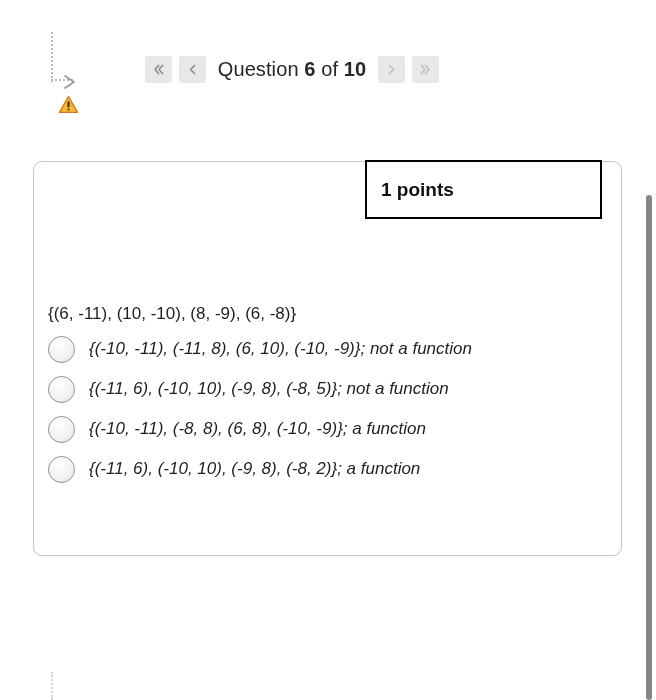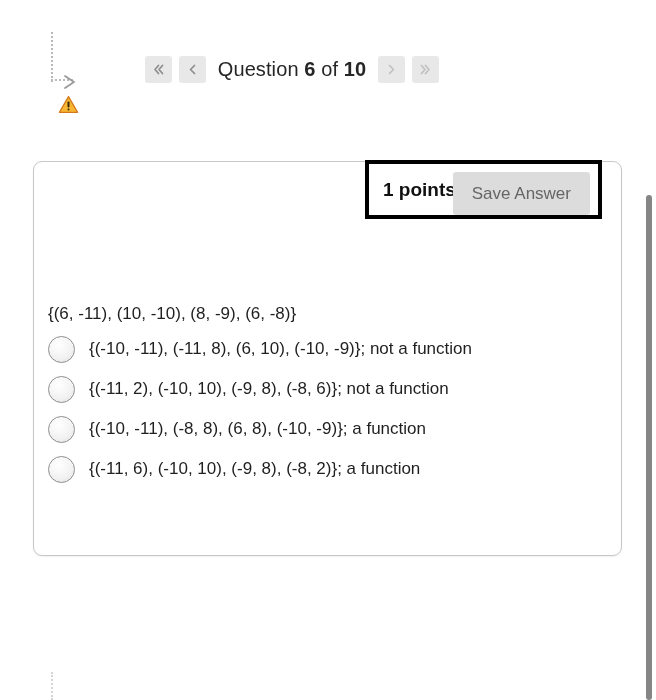--- a/index.html
+++ b/index.html
@@ -117,21 +117,21 @@
     box-shadow: 0 1px 2px rgba(0,0,0,0.06);
   }
 
   .points-box {
     position: absolute;
     left: 331px;
     top: -2px;
     width: 237px;
     height: 59px;
     background: #ffffff;
-    border: 4px solid #000000;
+    border: 2px solid #000000;
     display: flex;
     align-items: center;
     padding-left: 14px;
   }
   .points-label {
     font-size: 19px;
     font-weight: bold;
     color: #111111;
     white-space: nowrap;
   }
@@ -179,20 +179,21 @@
     left: 14px;
     top: 167px;
     width: 560px;
   }
   .opt {
     display: flex;
     align-items: center;
     height: 40px;
     gap: 14px;
     cursor: pointer;
+    font-style: italic;
   }
   .radio {
     flex: 0 0 auto;
     width: 27px;
     height: 27px;
     border-radius: 50%;
     border: 1px solid #8e8e8e;
     background: radial-gradient(circle at 40% 32%, #ffffff 0%, #f2f2f2 58%, #e2e2e2 100%);
     box-shadow: inset 0 1px 1px rgba(255,255,255,0.9);
   }
@@ -273,34 +274,33 @@
         <rect x="9.5" y="6.4" width="2" height="6" rx="0.8" fill="#3a2a05"></rect>
         <rect x="9.5" y="13.4" width="2" height="2" rx="0.8" fill="#3a2a05"></rect>
       </svg>
     </span>
   </div>
 
   <div class="panel">
 
     <div class="points-box">
       <span class="points-label">1 points</span>
-      <button class="save-btn">Save Answer</button>
     </div>
 
 
     <div class="relation">{(6, -11), (10, -10), (8, -9), (6, -8)}</div>
 
     <div class="options">
       <div class="opt">
         <span class="radio"></span>
         <span class="opt-label">{(-10, -11), (-11, 8), (6, 10), (-10, -9)}; not a function</span>
       </div>
       <div class="opt">
         <span class="radio"></span>
-        <span class="opt-label">{(-11, 2), (-10, 10), (-9, 8), (-8, 6)}; not a function</span>
+        <span class="opt-label">{(-11, 6), (-10, 10), (-9, 8), (-8, 5)}; not a function</span>
       </div>
       <div class="opt">
         <span class="radio"></span>
         <span class="opt-label">{(-10, -11), (-8, 8), (6, 8), (-10, -9)}; a function</span>
       </div>
       <div class="opt">
         <span class="radio"></span>
         <span class="opt-label">{(-11, 6), (-10, 10), (-9, 8), (-8, 2)}; a function</span>
       </div>
     </div>

